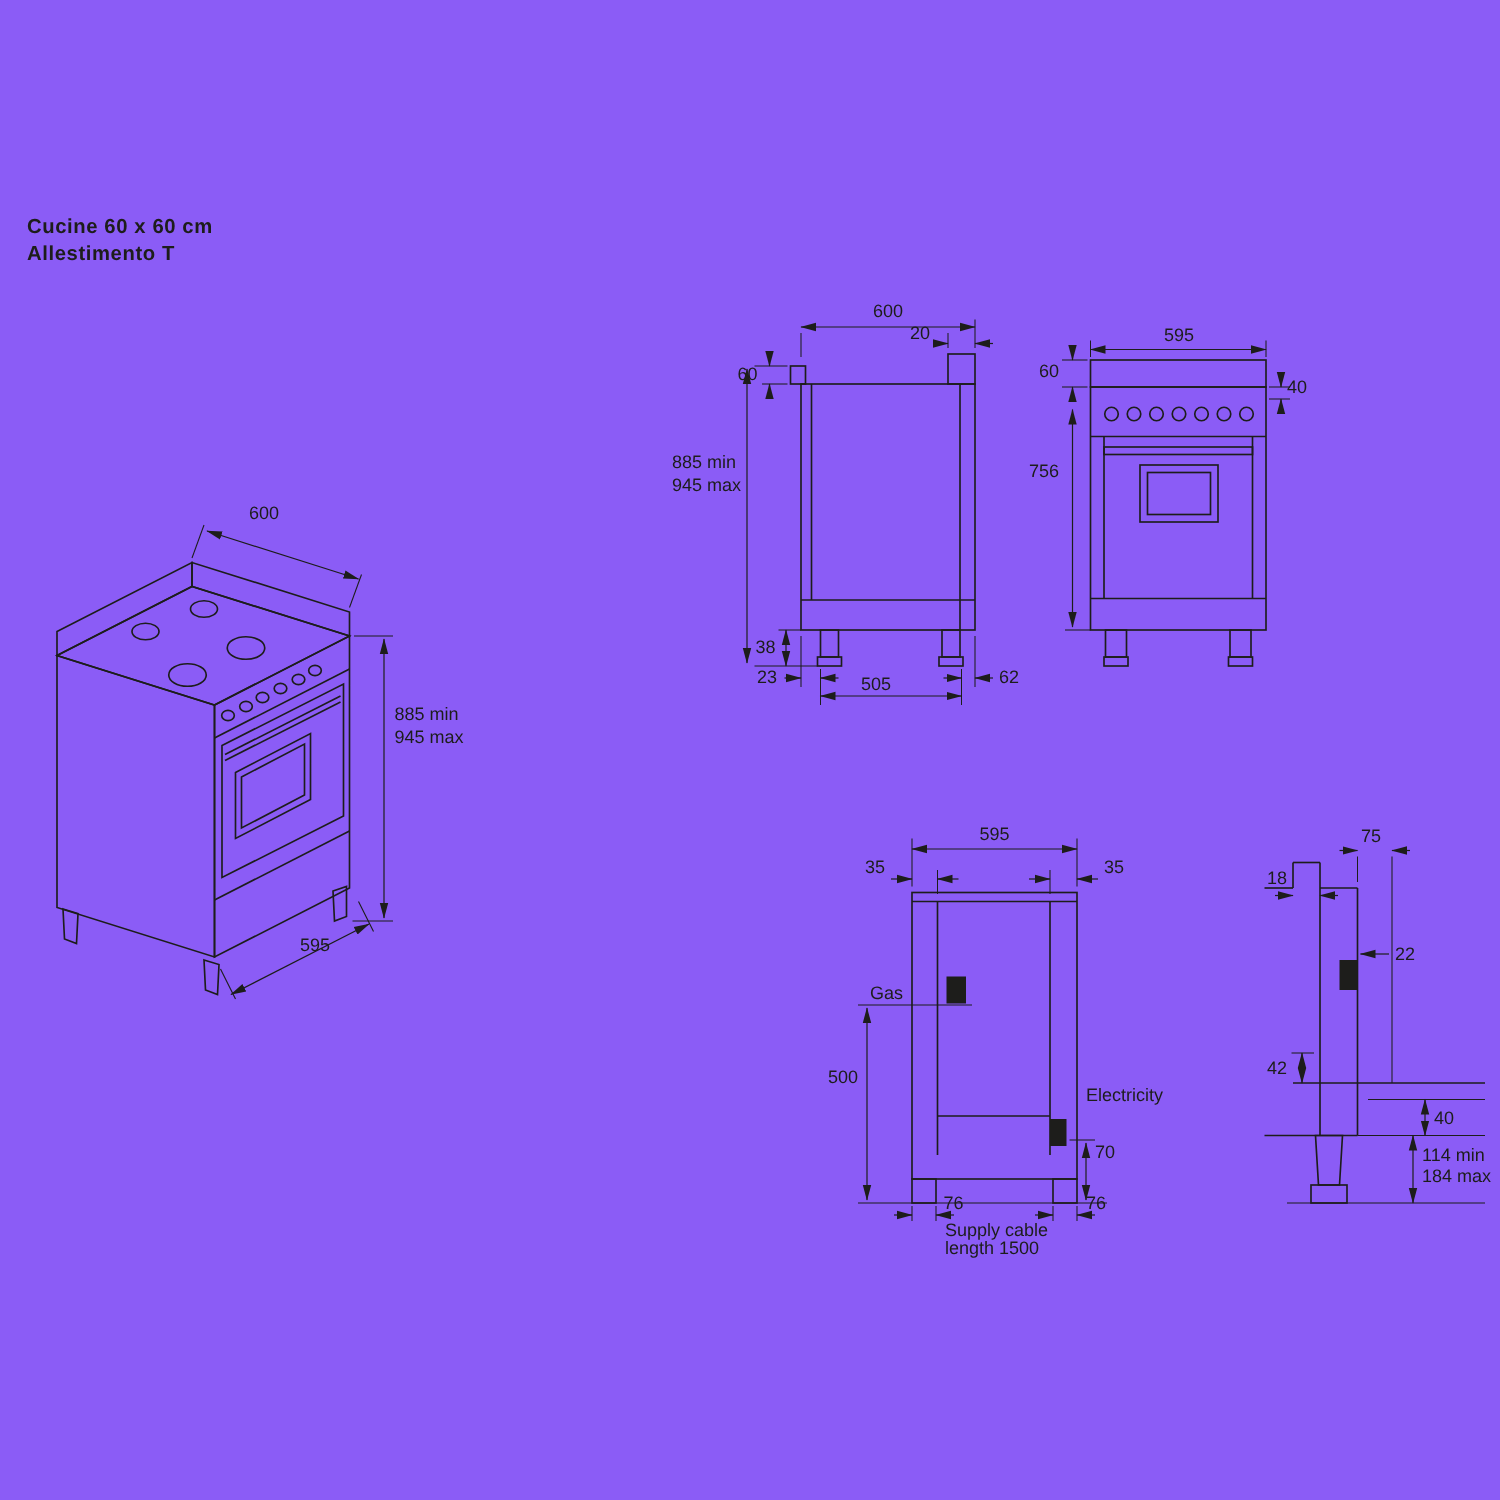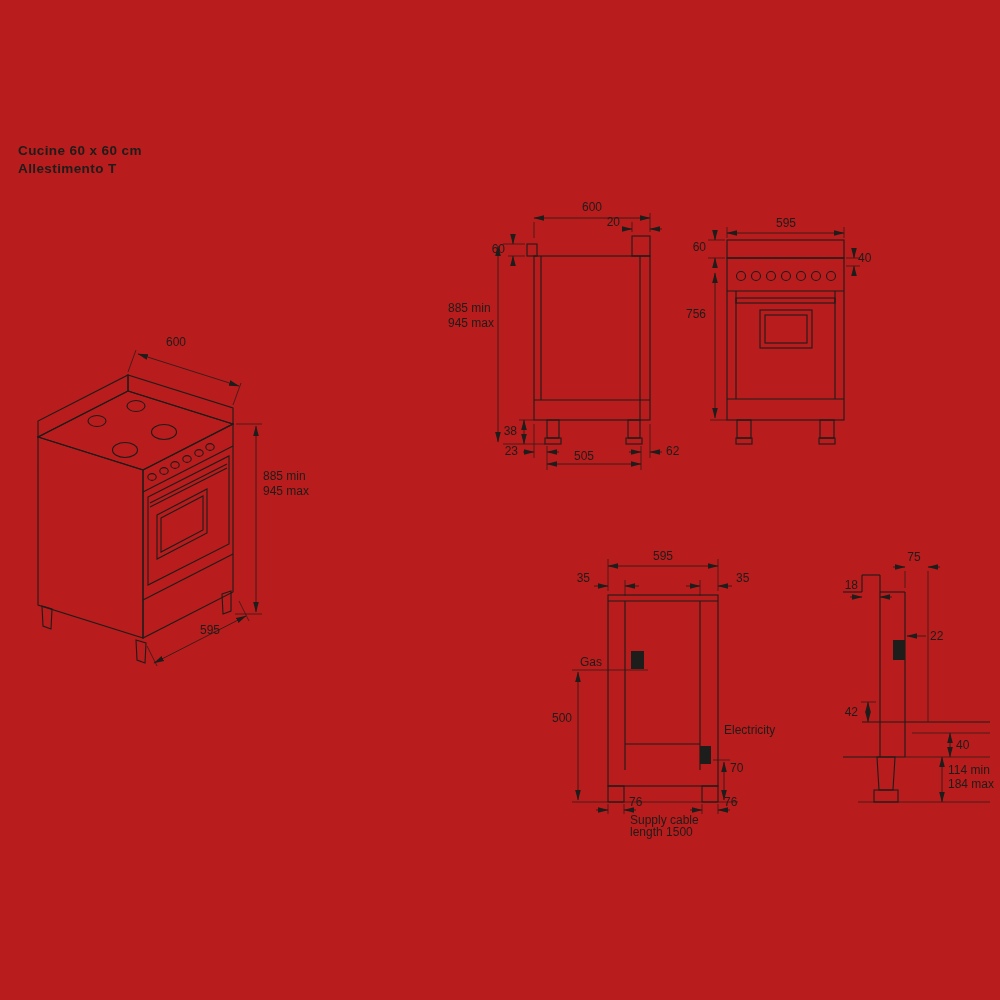--- a/index.html
+++ b/index.html
@@ -1,16 +1,16 @@
 <!DOCTYPE html>
 <html><head>
 <meta charset="utf-8">
 <style>
   html,body{margin:0;padding:0;background:#fff;}
-  .page{position:relative;width:1000px;height:1000px;background:#b91c1c;overflow:hidden;
+  .page{position:relative;width:1000px;height:1000px;background:#8b5cf6;overflow:hidden;
         font-family:"Liberation Sans",sans-serif;}
   svg{display:block;}
   svg text{font-family:"Liberation Sans",sans-serif;font-size:12px;fill:#1d1d1b;}
   svg text.t-title{font-size:13.5px;font-weight:bold;letter-spacing:.4px;}
   .ln{stroke:#1d1d1b;stroke-width:1.1;fill:none;stroke-linejoin:miter;}
   .fl{fill:#1d1d1b;stroke:none;}
   .dim{stroke:#1d1d1b;stroke-width:.8;fill:none;}
   .ext{stroke:#1d1d1b;stroke-width:.7;fill:none;}
 </style>
 </head>

